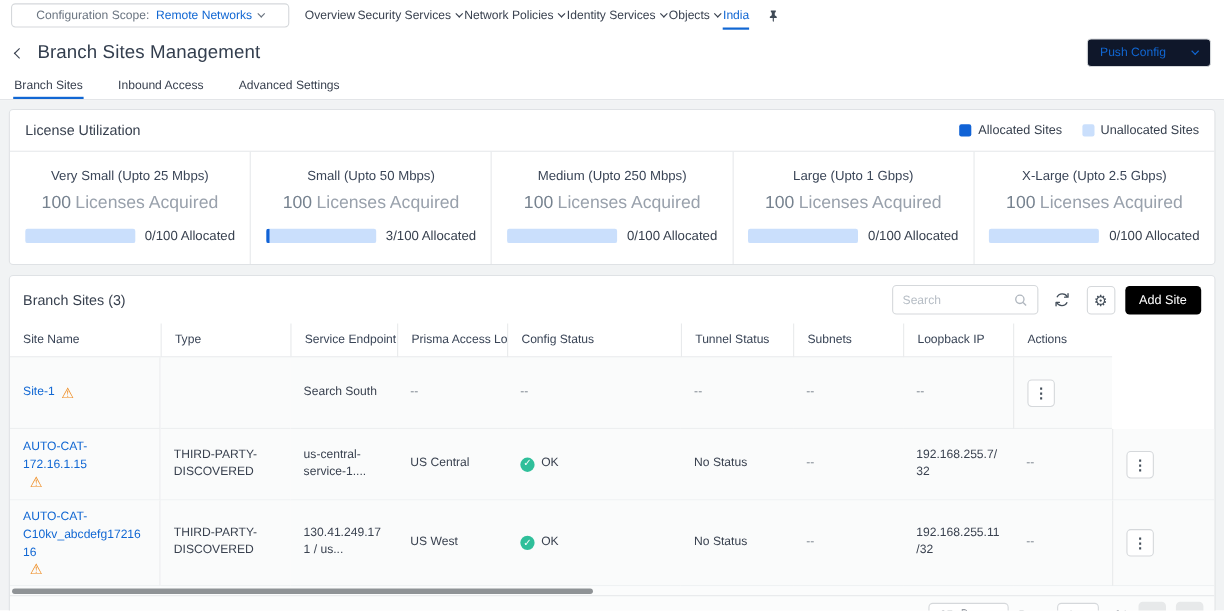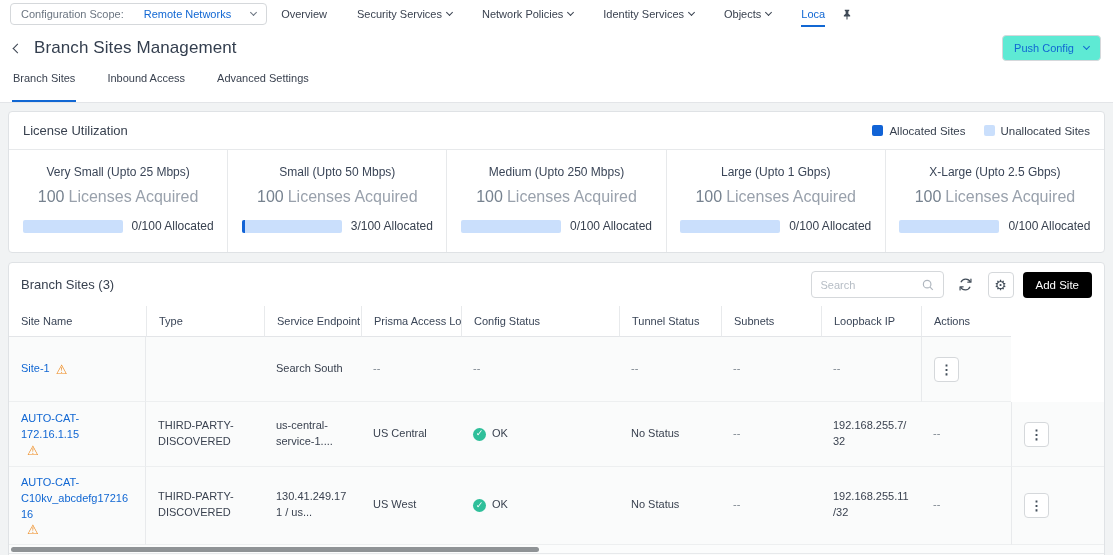--- a/index.html
+++ b/index.html
@@ -2,35 +2,35 @@
 <html><head>
 <meta charset="utf-8">
 <style>
   *{box-sizing:border-box;margin:0;padding:0}
   html,body{width:1113px;height:555px;overflow:hidden}
   body{font-family:"Liberation Sans",sans-serif;background:#fff;color:#38414f;font-size:11px}
   
   .chev{display:inline-block;width:5px;height:5px;border-right:1.4px solid currentColor;border-bottom:1.4px solid currentColor;transform:rotate(45deg);margin-top:-3px;flex:none}
   
   .topbar{display:flex;align-items:center;height:28px;padding:0 10px;gap:14px}
-  .scope-box{display:flex;align-items:center;gap:20px;border:1px solid #d5d8db;border-radius:4px;padding:4px 10px;color:#6b7581;cursor:pointer;background:#fff}
+  .scope-box{display:flex;align-items:center;gap:6px;border:1px solid #d5d8db;border-radius:4px;padding:4px 22px;color:#6b7581;cursor:pointer;background:#fff}
   .scope-box .blue{color:#1167d3}
-  .mainnav{display:flex;gap:30px;align-items:flex-end;color:#3a4250}
+  .mainnav{display:flex;gap:2px;align-items:flex-end;color:#3a4250}
   .nav-item{display:flex;gap:5px;align-items:center;cursor:pointer;padding:7px 0 5px;border-bottom:2px solid transparent}
   .nav-item.active{color:#1167d3;border-bottom-color:#1167d3}
   .pin{color:#3f4a56;margin-left:2px;display:flex;align-items:center;cursor:pointer}
   
   .pagehead{display:flex;align-items:center;padding:7px 12px 6px;gap:11px}
   .backbtn{display:flex;align-items:center;cursor:pointer;color:#3a4250;padding:4px 2px}
   .chev.bigleft{width:7px;height:7px;border-width:1.6px;transform:rotate(135deg);margin:0}
   h1{font-size:17px;font-weight:400;color:#333e4e;letter-spacing:.1px}
-  .push-btn{margin-left:auto;border:1px solid #d5d8db;background:#5eead4;color:#1167d3;font-size:11px;border-radius:4px;padding:6px 11px;display:flex;gap:10px;align-items:center;cursor:pointer;font-family:inherit}
+  .push-btn{margin-left:auto;border:1px solid #d5d8db;background:#0f172a;color:#1167d3;font-size:11px;border-radius:4px;padding:6px 11px;display:flex;gap:24px;align-items:center;cursor:pointer;font-family:inherit}
   
   .tabs{display:flex;gap:30px;padding:0 12px;border-bottom:1px solid #e3e5e8}
-  .tab{padding:5px 1px 16px;cursor:pointer;color:#3a4250;border-bottom:2px solid transparent}
+  .tab{padding:5px 1px 4px;cursor:pointer;color:#3a4250;border-bottom:2px solid transparent}
   .tab.active{border-bottom-color:#1167d3}
   
   .main{background:#f1f3f4;padding:8px 8px 2px;height:464px}
   .card{background:#fff;border:1px solid #dfe2e5;border-radius:4px}
   .lic-head{display:flex;justify-content:space-between;padding:11px 14px;border-bottom:1px solid #e7e9eb;font-size:13px;color:#38414f}
   .legend{display:flex;gap:18px;font-size:11.5px;align-items:center}
   .legend-item{display:flex;gap:6px;align-items:center}
   .sw{width:11px;height:11px;border-radius:2px;flex:none}
   .tiers{display:flex}
   .tier{flex:1;text-align:center;padding:15px 8px 19px;border-left:1px solid #e7e9eb}
@@ -98,21 +98,21 @@
       </div>
       <div class="nav-item">
         <span>Identity Services</span>
         <span class="chev"></span>
       </div>
       <div class="nav-item">
         <span>Objects</span>
         <span class="chev"></span>
       </div>
       <div class="nav-item active">
-        <span>Loca</span>
+        <span>India</span>
       </div>
     </nav>
   <span class="pin">
     <svg width="12" height="13" viewBox="0 0 16 16" fill="currentColor">
         <path d="M5 1.5h6v1.6l-1.2.9v3l2.4 2.1v1.4H8.7v3.6L8 15.2l-.7-1.1v-3.6H3.8V9.1L6.2 7V4L5 3.1z"></path>
       </svg>
   </span>
 </div>
 
 <div class="pagehead">

